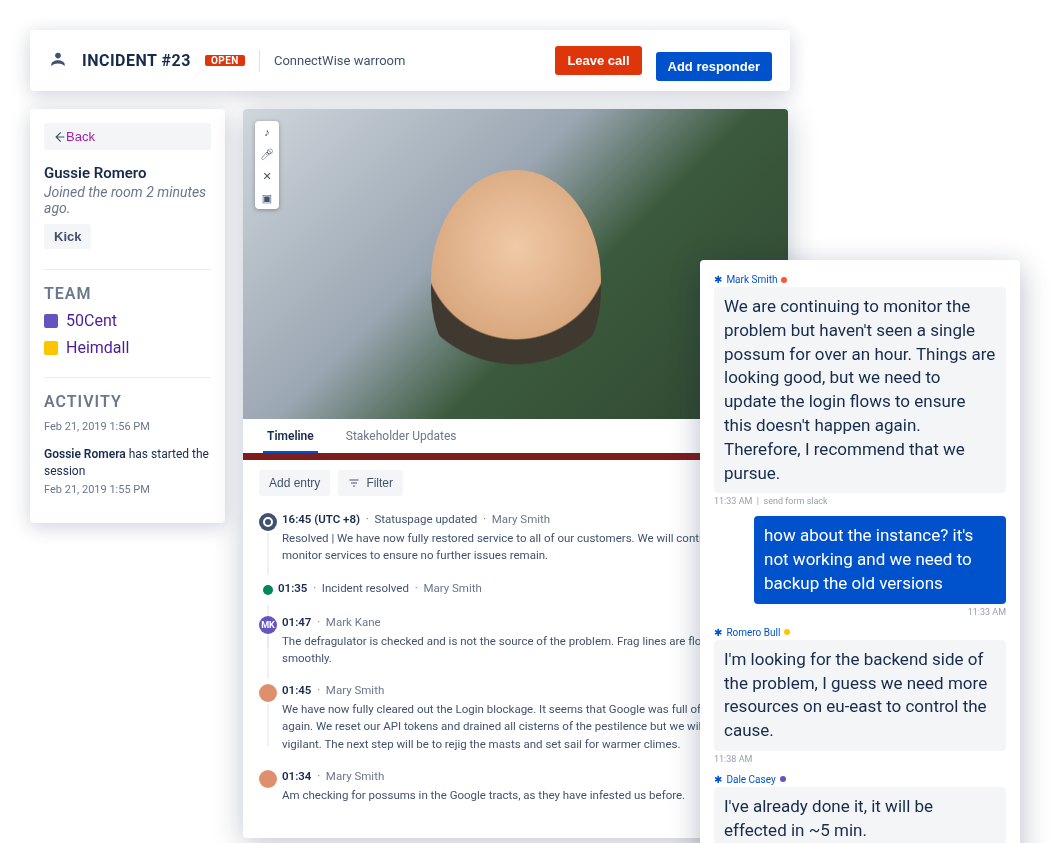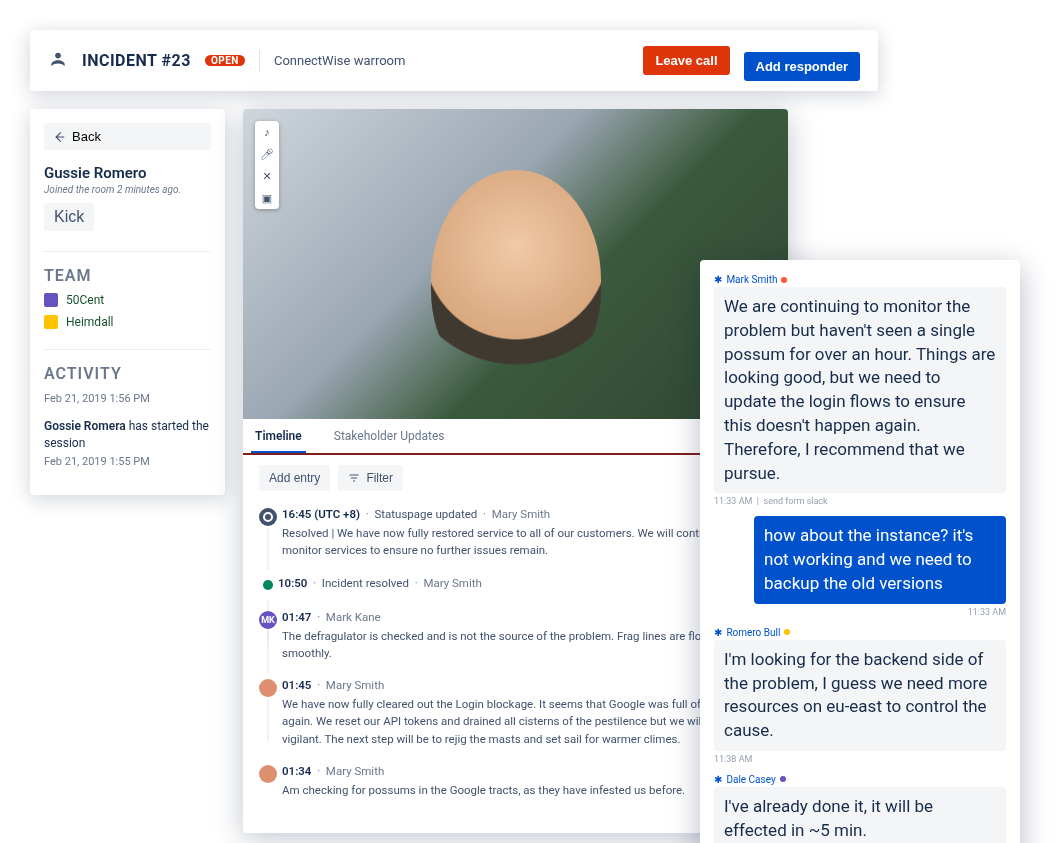--- a/index.html
+++ b/index.html
@@ -15,39 +15,39 @@
   
   .header {
     background: #fff;
     border-radius: 4px;
     box-shadow: 0 4px 20px rgba(9,30,66,0.2);
     padding: 10px 18px;
     display: flex;
     align-items: center;
     gap: 14px;
     margin-bottom: 18px;
-    width: 848px;
+    width: 760px;
   }
   .logo {
     width: 20px; height: 20px;
     color: #42526E;
   }
   .incident-title {
     font-size: 16px;
     font-weight: 700;
     color: #172B4D;
     letter-spacing: 0.5px;
   }
   .open-badge {
     background: #DE350B;
     color: #fff;
     font-size: 10px;
     font-weight: 700;
     padding: 0 6px;
-    border-radius: 7px;
+    border-radius: 2px;
     letter-spacing: 0.5px;
   }
   .vline { width:1px; height:22px; background:#DFE1E6; }
   .room-name { color:#42526E; font-size:13px; }
   .header-spacer { flex: 1; }
   .btn {
     border: none;
     border-radius: 3px;
     padding: 7px 12px;
     font-size: 13px;
@@ -62,39 +62,39 @@
 
   
   .sidebar {
     width: 195px;
     background: #fff;
     border-radius: 4px;
     box-shadow: 0 4px 20px rgba(9,30,66,0.2);
     padding: 14px;
   }
   .back-btn {
-    display:flex; align-items:center; gap:6px;
-    font-size:13px; color:#000000; font-weight:500;
+    display:flex; align-items:center; 
+    font-size:13px; color:#a21caf; font-weight:500;
     width:100%; padding:6px 8px; background:#F4F5F7;
     border:none; border-radius:3px; cursor:pointer;
     margin-bottom: 14px;
   }
   .person-name { font-size:15px; font-weight:600; color:#172B4D; }
-  .joined-text { font-size:10px; font-style:italic; color:#6B778C; margin-top:2px; }
+  .joined-text { font-size:14px; font-style:italic; color:#6B778C; margin-top:2px; }
   .kick-btn {
     margin-top:8px; background:#F4F5F7; border:none;
-    border-radius:3px; padding:5px 10px; font-size:16px;
-    font-weight:400; color:#42526E; cursor:pointer;
+    border-radius:3px; padding:5px 10px; font-size:13px;
+    font-weight:700; color:#42526E; cursor:pointer;
   }
   .section-label {
     font-size:16px; letter-spacing:1px; color:#6B778C;
     font-weight:600; margin-top:20px; margin-bottom:8px;
     border-top:1px solid #EBECF0; padding-top:14px;
   }
-  .team-row { display:flex; align-items:center; gap:8px; font-size:12px; color:#14532d; margin-bottom:8px; }
+  .team-row { display:flex; align-items:center; gap:8px; font-size:16px; color:#4c1d95; margin-bottom:8px; }
   .team-sw { width:14px; height:14px; border-radius:2px; }
   .activity-item { font-size:12px; color:#172B4D; line-height:1.4; margin-bottom:12px; }
   .activity-item .who { font-weight:600; }
   .activity-item .ts { color:#6B778C; font-size:11px; margin-top:2px; }
 
   
   .main {
     width: 545px;
     background:#fff;
     border-radius:4px;
@@ -122,21 +122,21 @@
     width:24px; height:22px; display:flex; align-items:center; justify-content:center;
     font-size:11px; color:#42526E; cursor:pointer;
   }
   .participant-badges {
     position:absolute; bottom:10px; right:10px; display:flex; gap:6px;
   }
   .pbadge {
     background:#F4F5F7; border:1px solid #DFE1E6; color:#42526E;
     font-size:11px; font-weight:700; padding:5px 6px; border-radius:3px;
   }
-  .tabs { display:flex; border-bottom:2px solid #7f1d1d; padding:0 8px; }
+  .tabs { display:flex; border-bottom:7px solid #7f1d1d; padding:0 20px; }
   .tab {
     padding:10px 4px; margin-right:24px; font-size:12px;
     color:#6B778C; cursor:pointer;
   }
   .tab.active { color:#172B4D; font-weight:600; box-shadow: inset 0 -2px 0 #0052CC; }
   .tab-toolbar { display:flex; gap:8px; padding:10px 16px; }
   .tb-btn {
     background:#F4F5F7; border:none; border-radius:3px;
     padding:6px 10px; font-size:12px; color:#42526E; cursor:pointer;
     display:flex; align-items:center; gap:6px;
@@ -286,21 +286,21 @@
                    &nbsp;·&nbsp; <span class="sub">Statuspage updated</span>
                   &nbsp;·&nbsp; <span>Mary Smith</span>
                 </div>
             <div class="tl-text">Resolved  |  We have now fully restored service to all of our customers. We will continue to monitor services to ensure no further issues remain.</div>
           </div>
         </div>
         <div class="tl-row">
           <div class="tl-icon green"></div>
           <div class="tl-body">
             <div class="tl-meta">
-                  <span class="time">10:50</span>
+                  <span class="time">01:35</span>
                    &nbsp;·&nbsp; <span class="sub">Incident resolved</span>
                   &nbsp;·&nbsp; <span>Mary Smith</span>
                 </div>
           </div>
         </div>
         <div class="tl-row">
           <div class="tl-icon avatar">MK</div>
           <div class="tl-body">
             <div class="tl-meta">
                   <span class="time">01:47</span>

